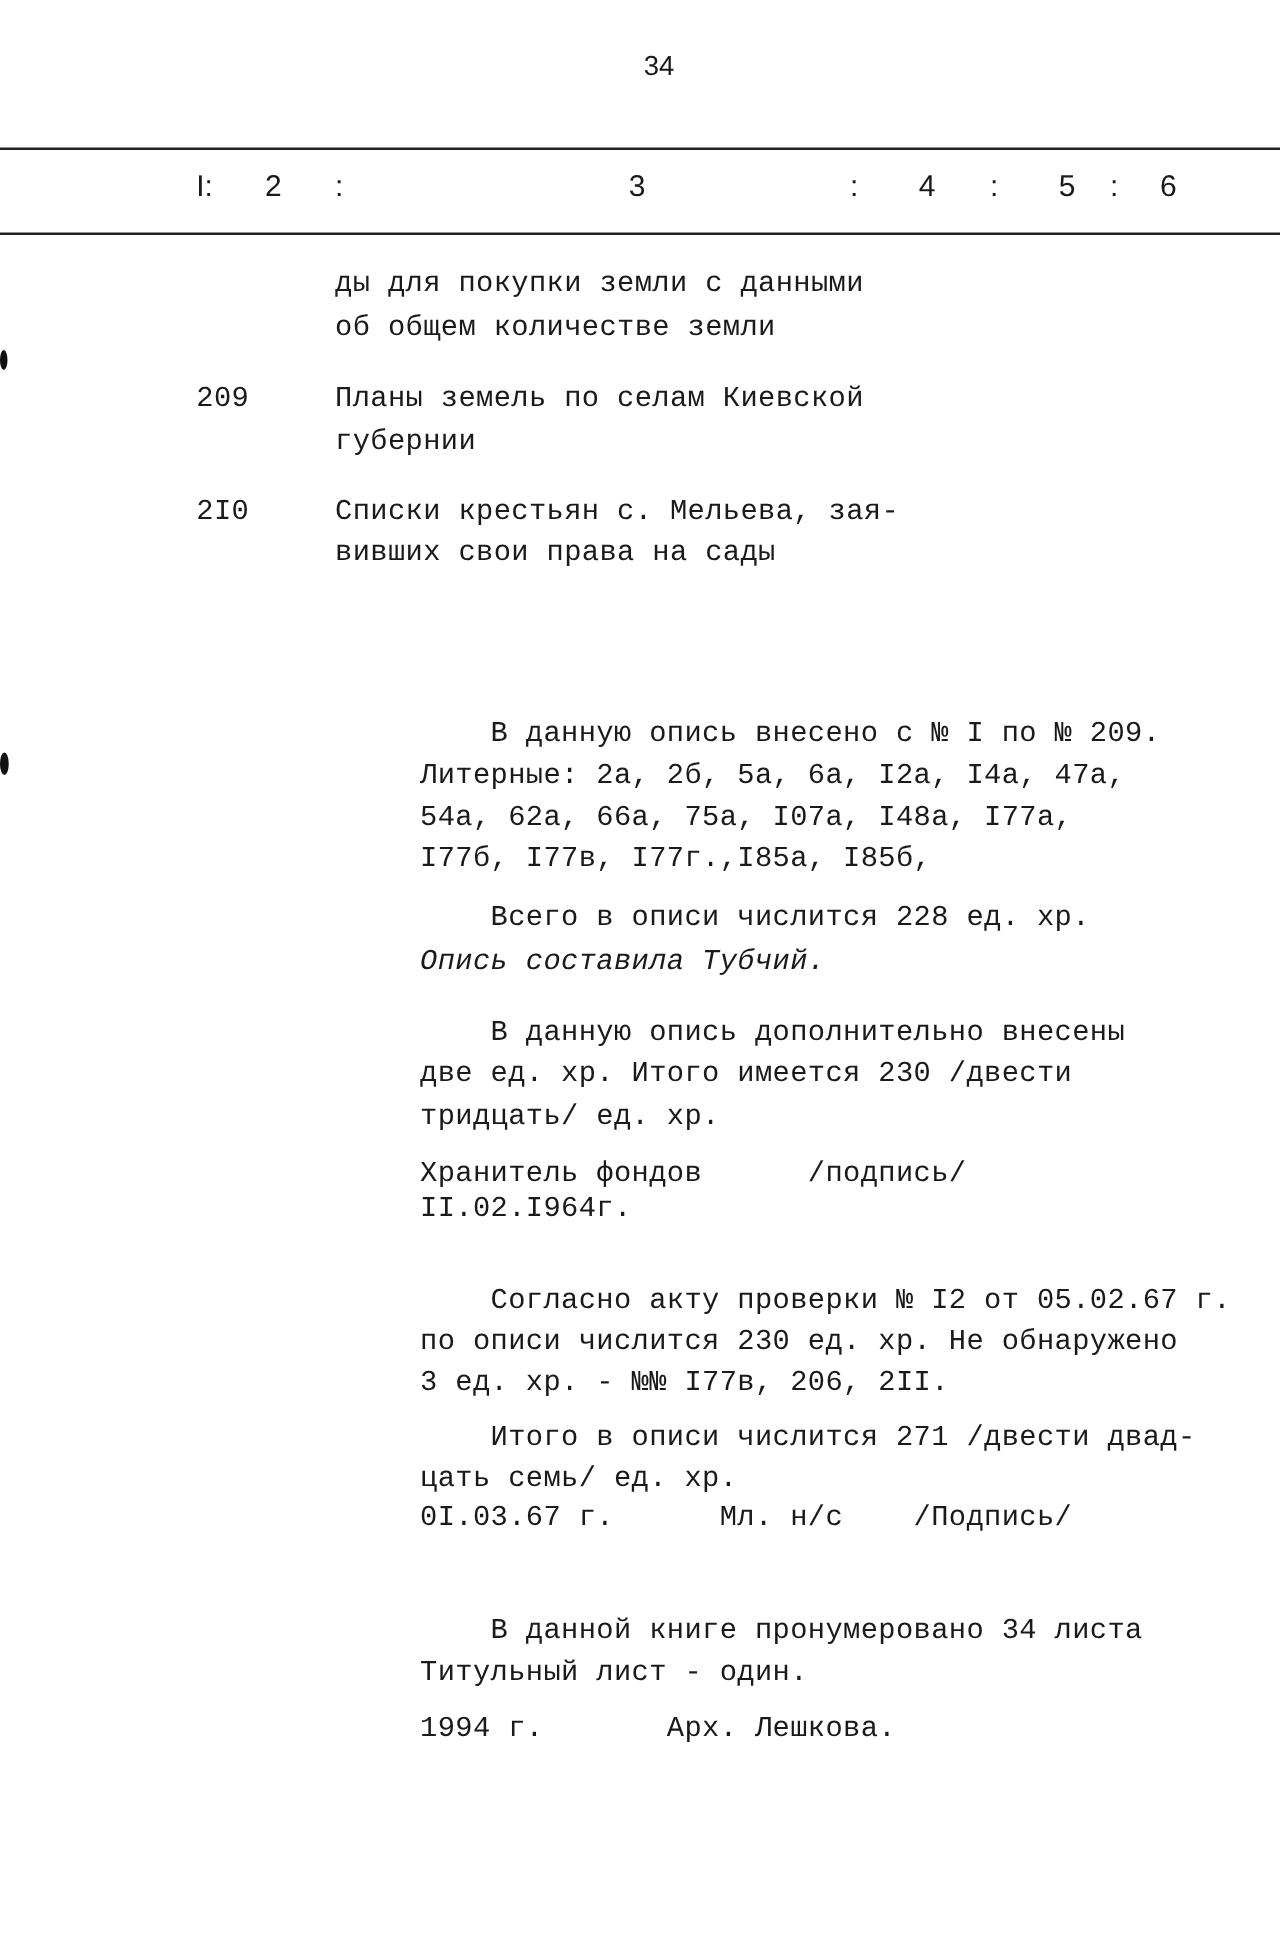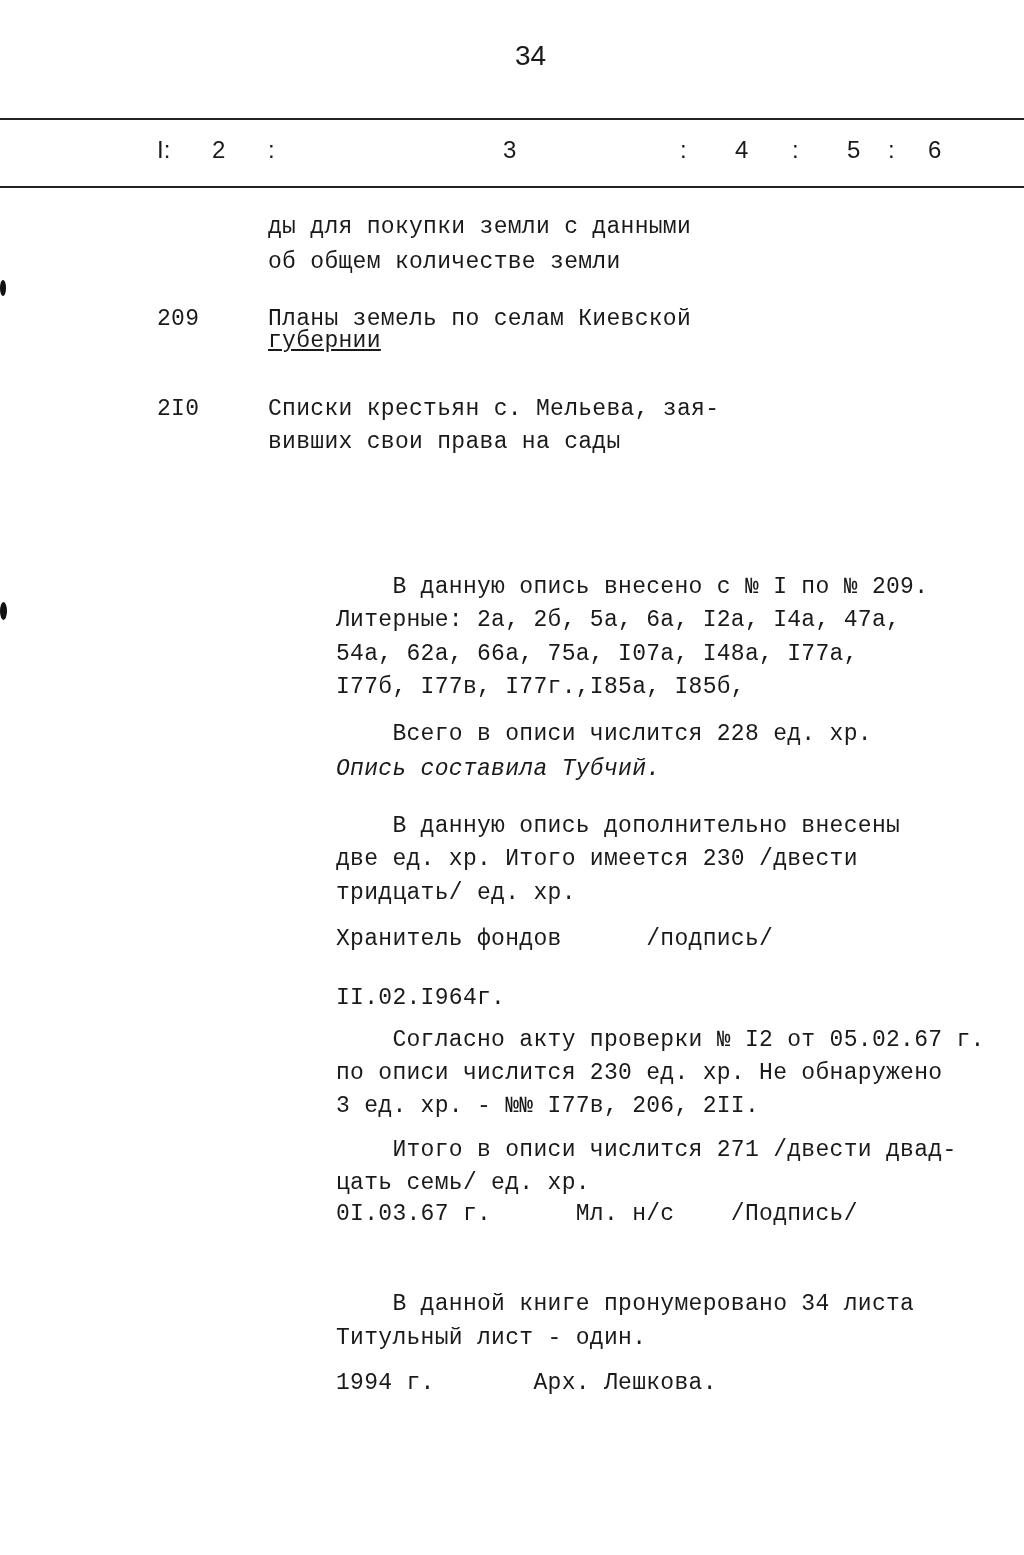--- a/index.html
+++ b/index.html
@@ -5,21 +5,21 @@
   html, body { margin: 0; padding: 0; }
   body {
     width: 1024px; height: 1555px;
     background: #ffffff;
     position: relative;
     overflow: hidden;
     font-family: "Liberation Mono", "DejaVu Sans Mono", monospace;
     color: #1a1a1a;
   }
   .abs { position: absolute; white-space: pre; }
-  .page-number { left: 515px; top: 40px; font-size: 28px; font-family: "Liberation Sans", sans-serif; }
+  .page-number { left: 515px; top: 40px; font-size: 22px; font-family: "Liberation Sans", sans-serif; }
   .rule { position: absolute; left: 0; width: 1024px; height: 2px; background: #222; }
   .rule.top { top: 118px; }
   .rule.bottom { top: 186px; }
   .hdr { top: 136px; font-size: 24px; font-family: "Liberation Sans", sans-serif; }
   .line { font-size: 23px; letter-spacing: 0.3px; }
   .edge-mark { position: absolute; left: 0; background: #111; border-radius: 50%; }
 </style>
 </head>
 <body>
 
@@ -38,40 +38,40 @@
     <div class="abs hdr" style="left: 888px;">:</div>
     <div class="abs hdr" style="left: 928px;">6</div>
   </div>
 <div class="rule bottom"></div>
 
 <div class="abs line" style="left:268px; top:214px;">ды для покупки земли с данными</div>
 <div class="abs line" style="left:268px; top:249px;">об общем количестве земли</div>
 
 <div class="abs line" style="left:157px; top:306px;">209</div>
 <div class="abs line" style="left:268px; top:306px;">Планы земель по селам Киевской</div>
-<div class="abs line" style="left:268px; top:328px;text-decoration:underline;">губернии</div>
+<div class="abs line" style="left:268px; top:340px;">губернии</div>
 
 <div class="abs line" style="left:157px; top:396px;">2I0</div>
 <div class="abs line" style="left:268px; top:396px;text-align:right;">Списки крестьян с. Мельева, зая-</div>
 <div class="abs line" style="left:268px; top:429px;">вивших свои права на сады</div>
 
 <div class="abs line" style="left:336px; top:574px;">    В данную опись внесено с № I по № 209.</div>
 <div class="abs line" style="left:336px; top:607px;">Литерные: 2а, 2б, 5а, 6а, I2а, I4а, 47а,</div>
 <div class="abs line" style="left:336px; top:641px;">54а, 62а, 66а, 75а, I07а, I48а, I77а,</div>
 <div class="abs line" style="left:336px; top:674px;">I77б, I77в, I77г.,I85а, I85б,</div>
 
 <div class="abs line" style="left:336px; top:721px;">    Всего в описи числится 228 ед. хр.</div>
 <div class="abs line" style="left:336px; top:756px;font-style:italic;">Опись составила Тубчий.</div>
 
 <div class="abs line" style="left:336px; top:813px;">    В данную опись дополнительно внесены</div>
 <div class="abs line" style="left:336px; top:846px;">две ед. хр. Итого имеется 230 /двести</div>
 <div class="abs line" style="left:336px; top:880px;">тридцать/ ед. хр.</div>
 
 <div class="abs line" style="left:336px; top:926px;">Хранитель фондов      /подпись/</div>
-<div class="abs line" style="left:336px; top:985px;">II.02.I964г.</div>
+<div class="abs line" style="left:336px; top:954px;">II.02.I964г.</div>
 
 <div class="abs line" style="left:336px; top:1027px;">    Согласно акту проверки № I2 от 05.02.67 г.</div>
 <div class="abs line" style="left:336px; top:1060px;">по описи числится 230 ед. хр. Не обнаружено</div>
 <div class="abs line" style="left:336px; top:1093px;">3 ед. хр. - №№ I77в, 206, 2II.</div>
 
 <div class="abs line" style="left:336px; top:1137px;">    Итого в описи числится 271 /двести двад-</div>
 <div class="abs line" style="left:336px; top:1170px;">цать семь/ ед. хр.</div>
 <div class="abs line" style="left:336px; top:1201px;">0I.03.67 г.      Мл. н/с    /Подпись/</div>
 
 <div class="abs line" style="left:336px; top:1291px;">    В данной книге пронумеровано 34 листа</div>

